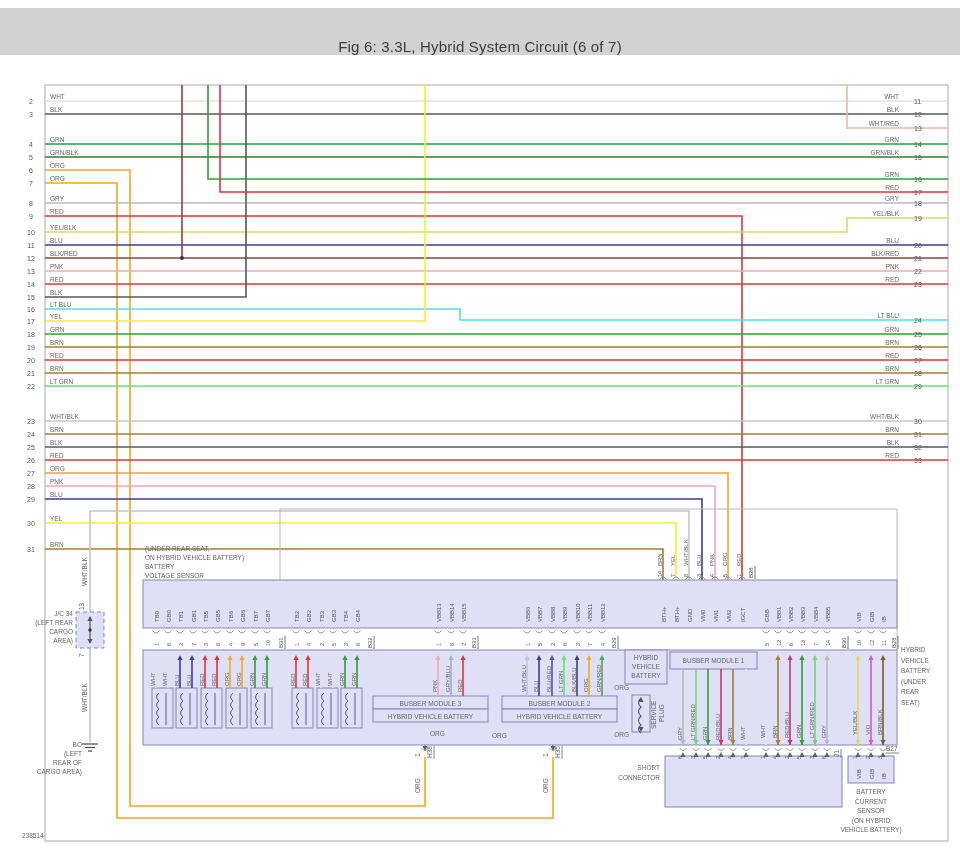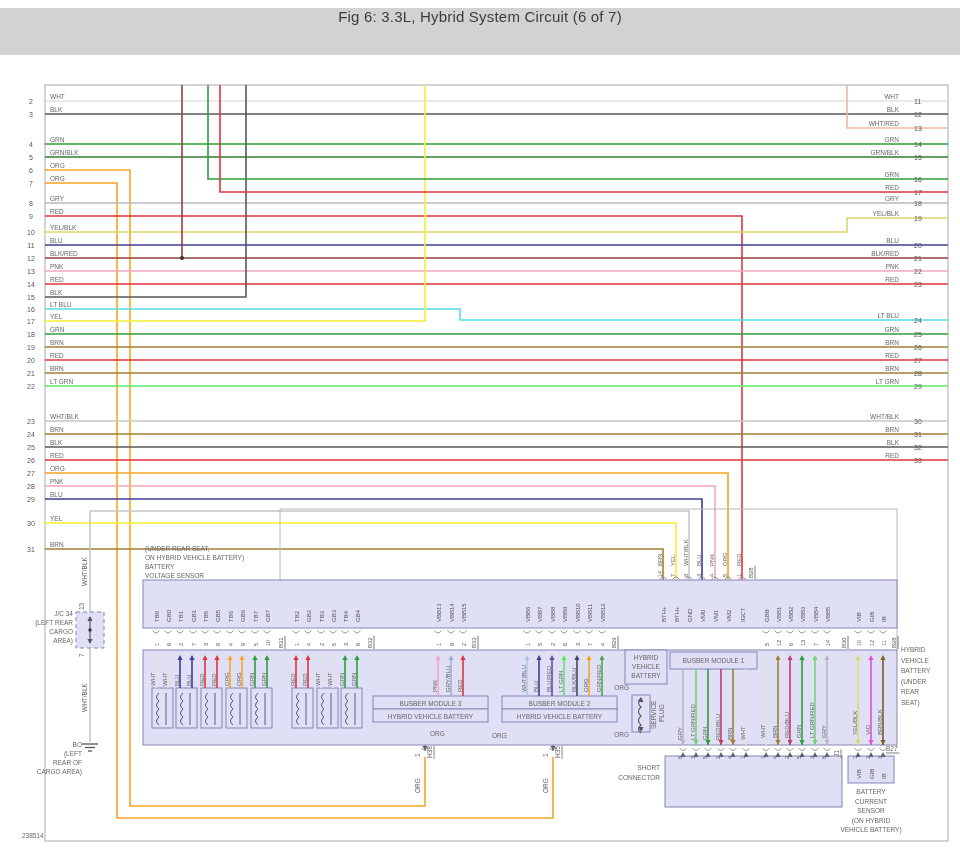--- a/index.html
+++ b/index.html
@@ -1,19 +1,19 @@
 <!DOCTYPE html>
 <html><head>
 <meta charset="utf-8">
 <style>
   html,body{margin:0;padding:0;background:#ffffff;}
   body{font-family:"Liberation Sans", sans-serif;}
   #page{position:relative;width:960px;height:854px;background:#fff;overflow:hidden;}
   #titlebar{position:absolute;left:0;top:8px;width:960px;height:47px;background:#d2d2d2;
-    display:flex;align-items:flex-start;justify-content:center;}
+    display:flex;align-items:flex-end;justify-content:center;}
   #titlebar .t{font-size:15px;color:#3c3c3c;letter-spacing:.2px;}
   #diagram{position:absolute;left:0;top:0;width:960px;height:854px;
     font-family:"Liberation Sans", sans-serif;}
 </style>
 </head>
 <body>
 
 <div id="page">
   <div id="titlebar">
     <span class="t">Fig 6: 3.3L, Hybrid System Circuit (6 of 7)</span>

